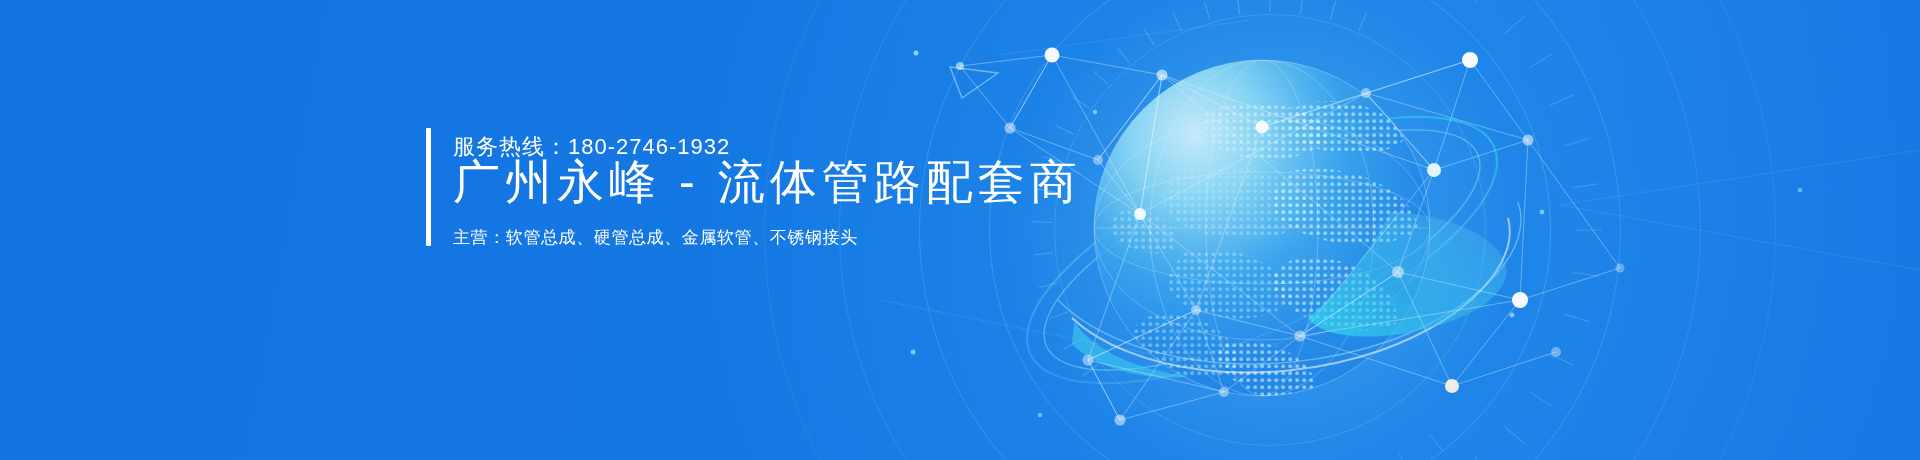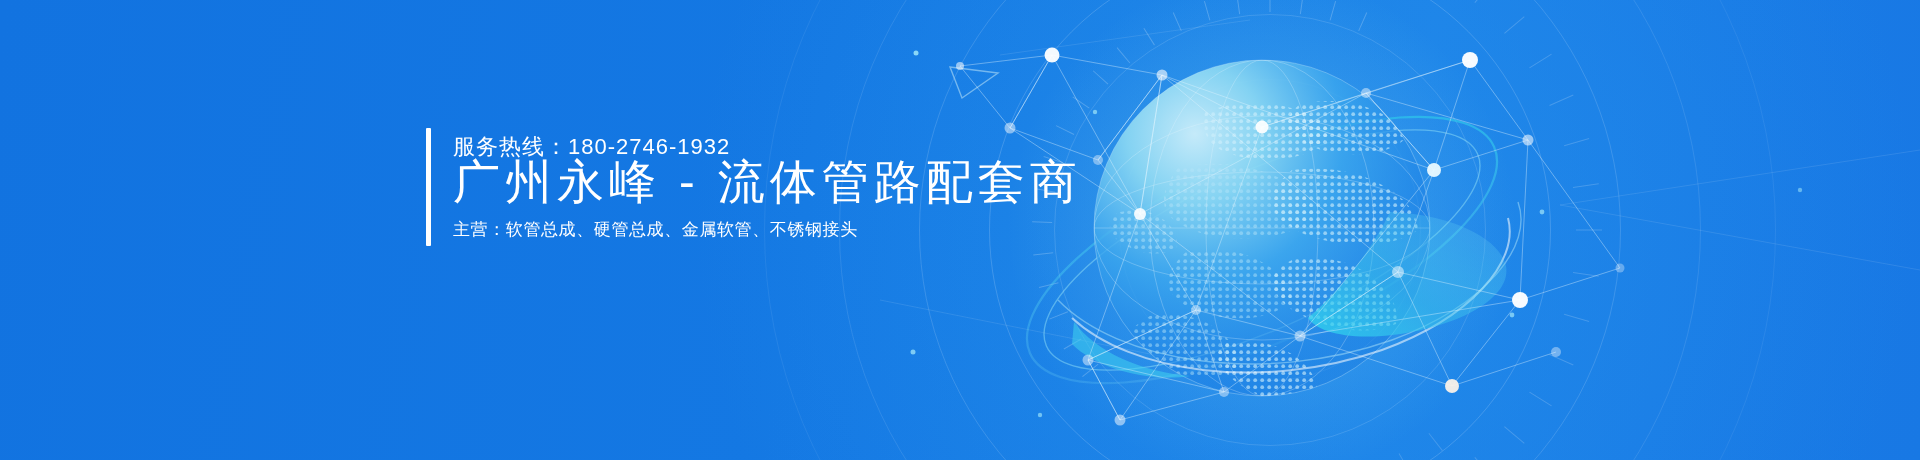--- a/index.html
+++ b/index.html
@@ -93,21 +93,21 @@
     letter-spacing: 5px;
     line-height: 1;
     white-space: nowrap;
     font-weight: 400;
   }
   .subline {
     color: #ffffff;
     font-size: 17px;
     letter-spacing: 0.6px;
     line-height: 1;
-    margin-top: 16px;
+    margin-top: 24px;
     white-space: nowrap;
     font-weight: 400;
   }
 </style>
 </head>
 <body>
 
 <div id="banner">
 
   <div class="bg-base"></div>

